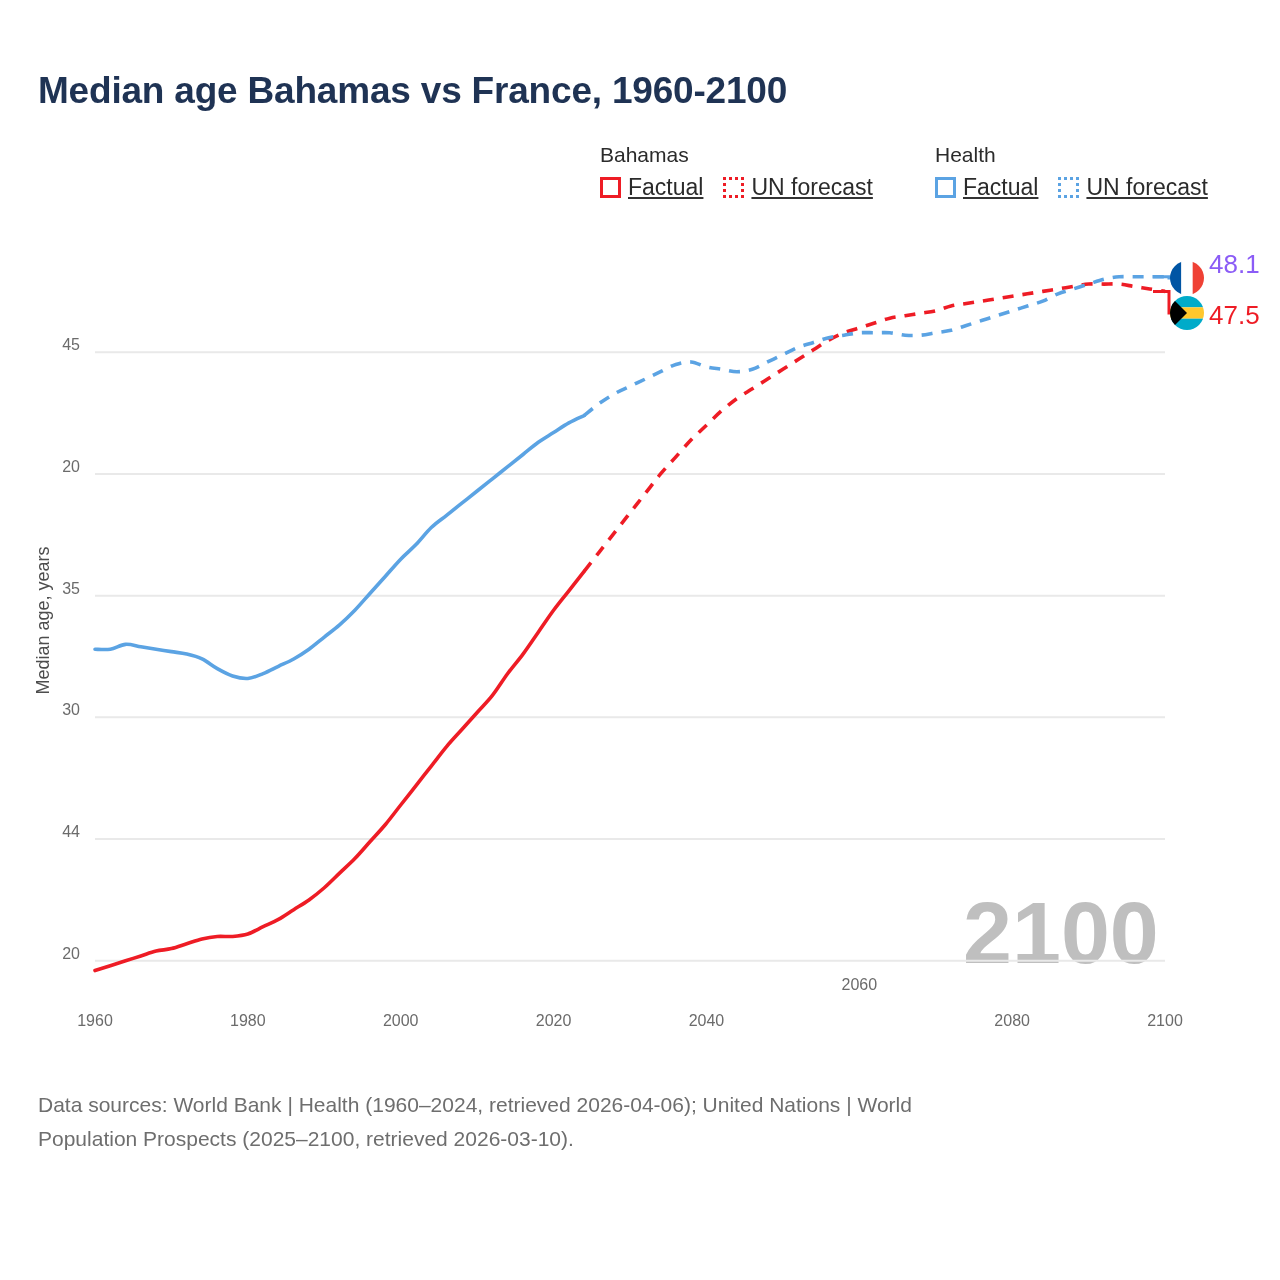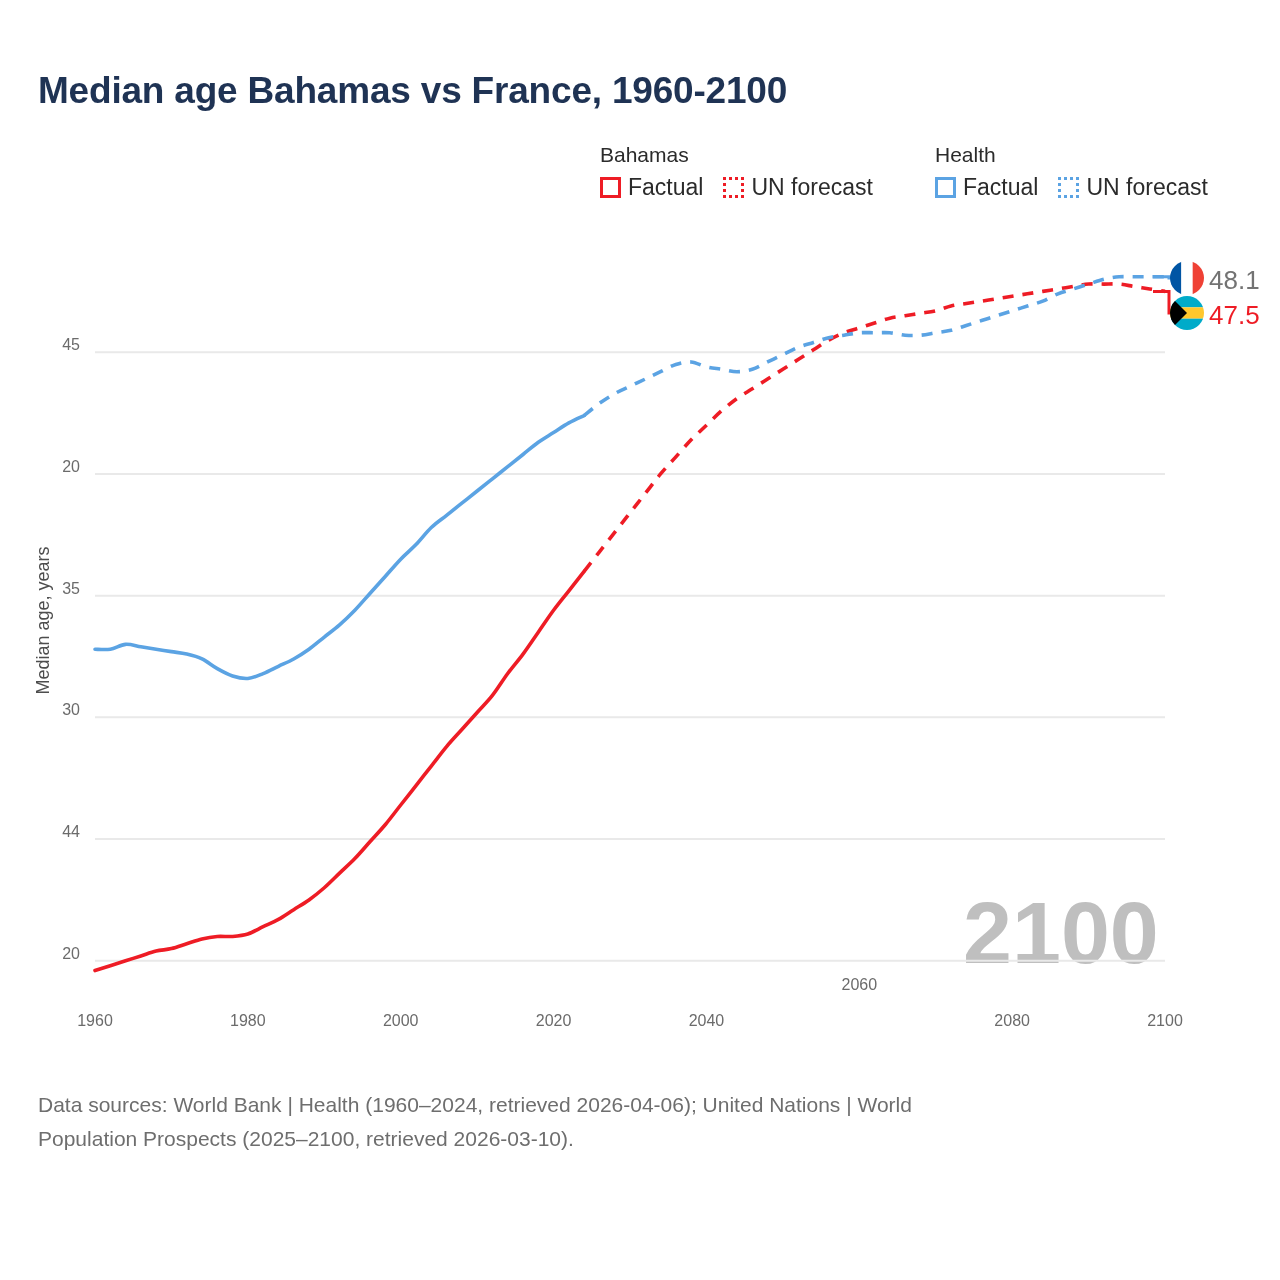--- a/index.html
+++ b/index.html
@@ -53,20 +53,21 @@
   .legend-country {
     font-size: 21px;
     color: #2b2b2b;
     margin-bottom: 7px;
     white-space: nowrap;
   }
   .legend-rows {
     display: flex;
     align-items: center;
     gap: 20px;
+    text-decoration: underline;
   }
   .legend-item {
     display: flex;
     align-items: center;
     gap: 7px;
     white-space: nowrap;
   }
   .legend-swatch {
     width: 21px;
     height: 21px;
@@ -127,21 +128,21 @@
     letter-spacing: 0px;
     line-height: 1;
   }
 
   
   .end-label {
     position: absolute;
     font-size: 26px;
     white-space: nowrap;
   }
-  .end-label.france  { left: 1209px; top: 265px; color: #737373; }
+  .end-label.france  { left: 1209px; top: 249px; color: #8b5cf6; }
   .end-label.bahamas { left: 1209px; top: 300px; color: #ee1c25; }
 
   .flag {
     position: absolute;
     width: 34px;
     height: 34px;
     border-radius: 50%;
     overflow: hidden;
   }
   .flag.france  { left: 1170px; top: 261px; }

